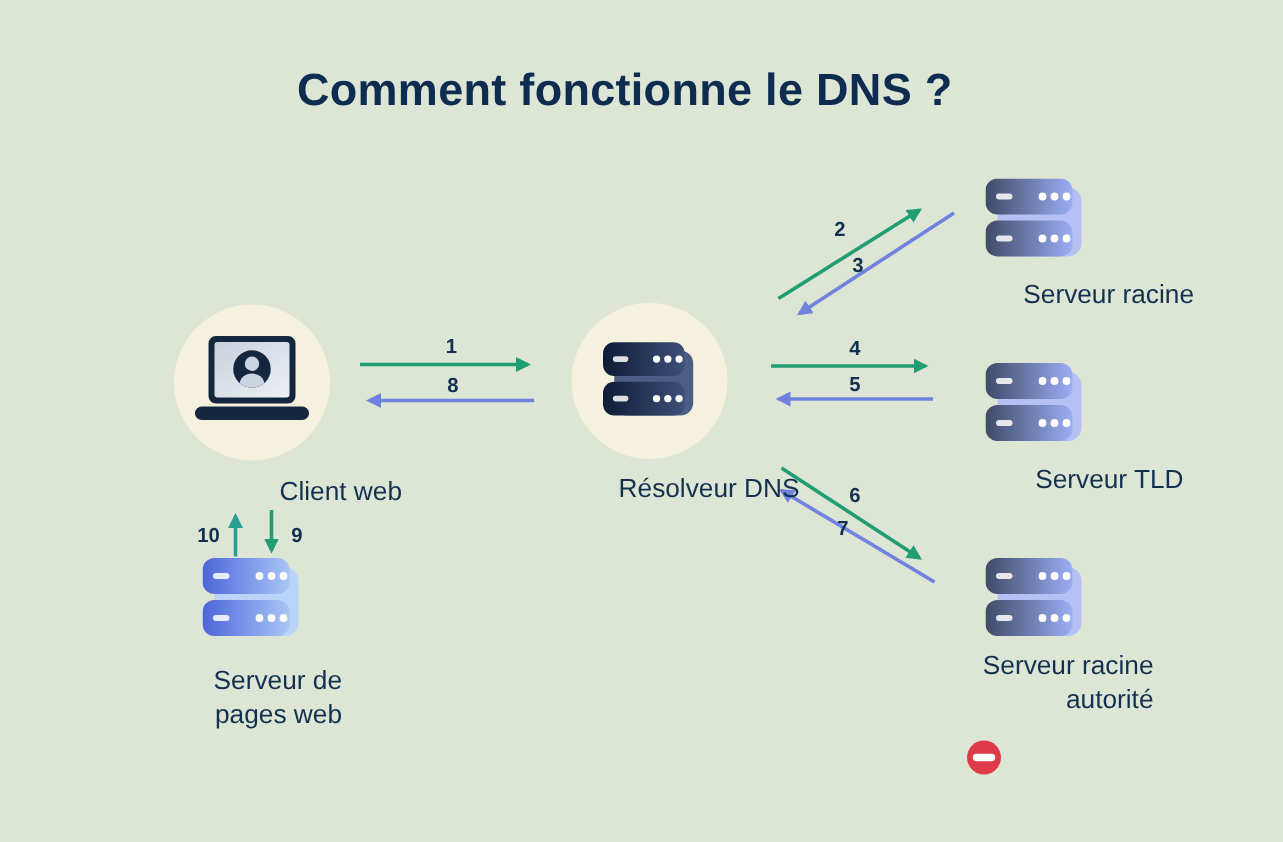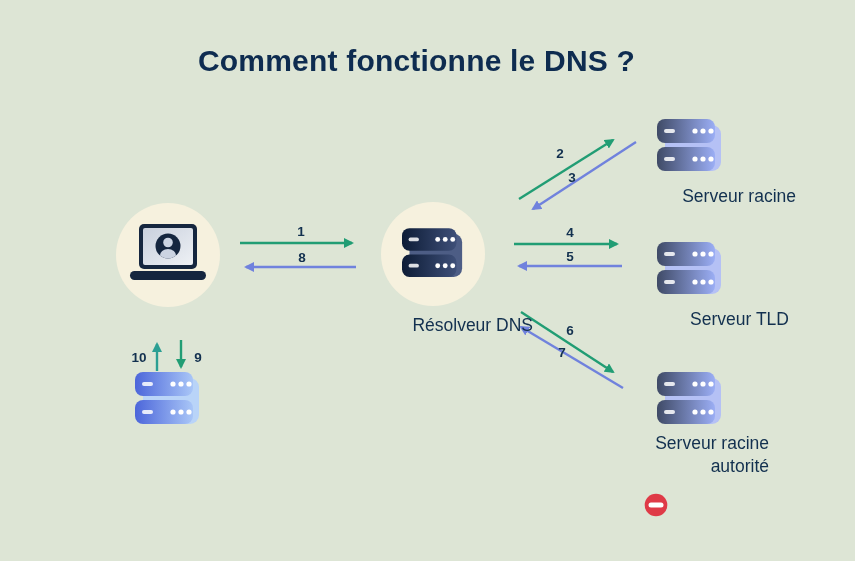--- a/index.html
+++ b/index.html
@@ -82,20 +82,21 @@
       <rect x="11" y="0" width="58" height="45" rx="5" fill="#15263f"></rect>
       <rect x="15" y="4" width="50" height="37" rx="2" fill="url(#g-screen)"></rect>
       <circle cx="40" cy="22" r="12.5" fill="#15263f"></circle>
       <g clip-path="url(#avclip)">
         <circle cx="40" cy="18.5" r="4.8" fill="#ccd4e2"></circle>
         <ellipse cx="40" cy="32" rx="8.2" ry="7" fill="#ccd4e2"></ellipse>
       </g>
       <rect x="2" y="47" width="76" height="9" rx="4.5" fill="#15263f"></rect>
     </svg>
   </div>
+  <div class="node-label" style="left:68px;top:316px;width:200px">Client web</div>
 
   <div class="halo" style="left:381px;top:202px"></div>
   <div class="icon" style="left:402px;top:228px">
     <svg width="62" height="51" viewBox="0 0 66 54">
       <defs>
         <linearGradient id="g-res" x1="0" y1="0" x2="1" y2="0">
           <stop offset="0" stop-color="#0d1c36"></stop>
             <stop offset="1" stop-color="#3e4f78"></stop>
         </linearGradient>
       </defs>
@@ -197,20 +198,21 @@
       <rect x="7" y="10" width="11" height="4" rx="2" fill="#ffffff" opacity="0.85"></rect>
       <rect x="7" y="38" width="11" height="4" rx="2" fill="#ffffff" opacity="0.85"></rect>
       <circle cx="38" cy="12" r="2.6" fill="#fff"></circle>
         <circle cx="46" cy="12" r="2.6" fill="#fff"></circle>
         <circle cx="54" cy="12" r="2.6" fill="#fff"></circle>
       <circle cx="38" cy="40" r="2.6" fill="#fff"></circle>
         <circle cx="46" cy="40" r="2.6" fill="#fff"></circle>
         <circle cx="54" cy="40" r="2.6" fill="#fff"></circle>
     </svg>
   </div>
+  <div class="node-label" style="left:108px;top:442px;width:120px">Serveur de pages web</div>
 
   <div class="num" style="left:301px;top:231px">1</div>
   <div class="num" style="left:560px;top:153px">2</div>
   <div class="num" style="left:572px;top:177px">3</div>
   <div class="num" style="left:570px;top:232px">4</div>
   <div class="num" style="left:570px;top:256px">5</div>
   <div class="num" style="left:570px;top:330px">6</div>
   <div class="num" style="left:562px;top:352px">7</div>
   <div class="num" style="left:302px;top:257px">8</div>
   <div class="num" style="left:198px;top:357px">9</div>

